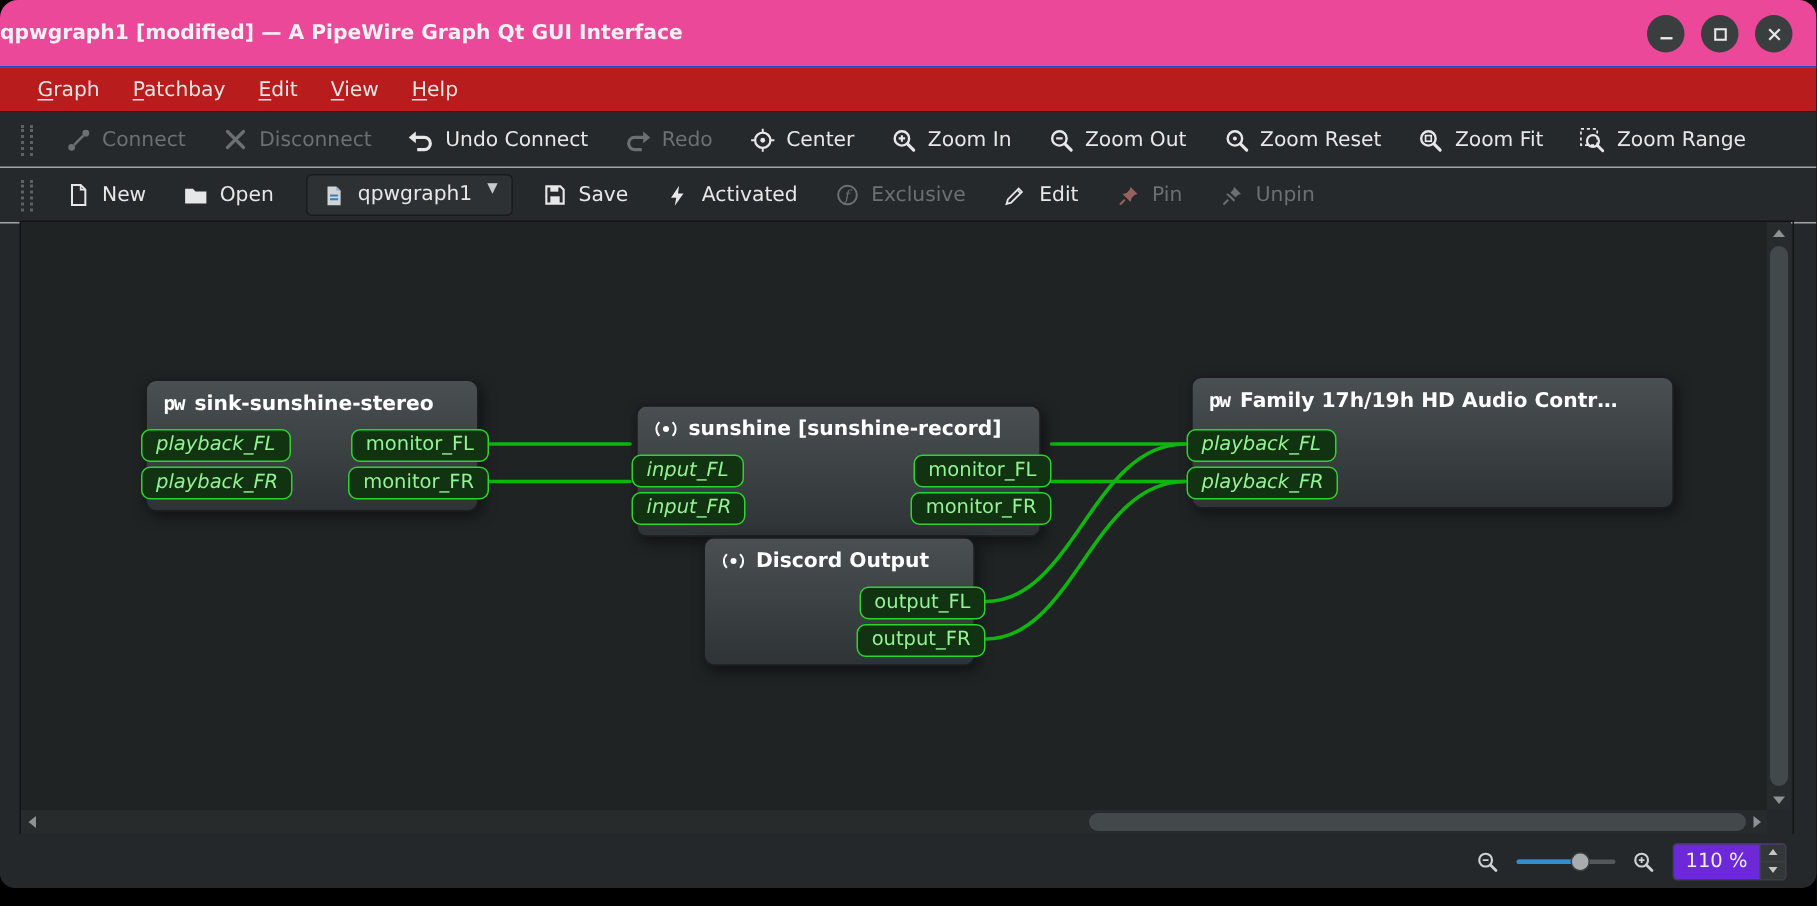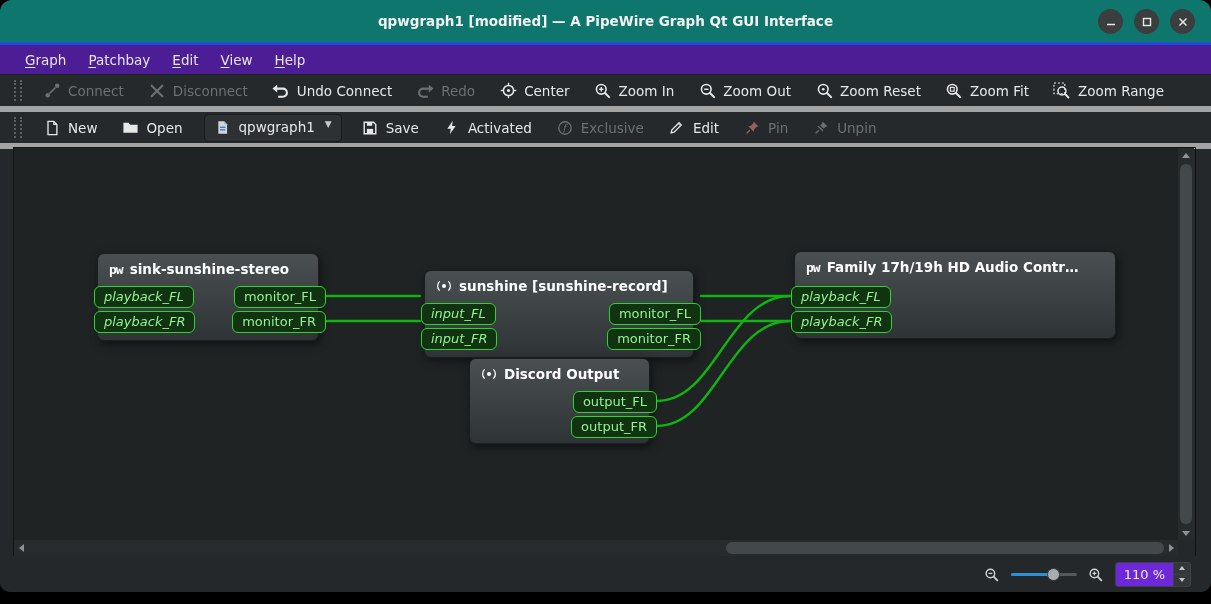--- a/index.html
+++ b/index.html
@@ -2,35 +2,35 @@
 <html><head>
 <meta charset="utf-8">
 <style>
   * { box-sizing: border-box; margin: 0; padding: 0; }
   html,body { width:1211px; height:604px; background:#000; overflow:hidden;
               font-family:"DejaVu Sans", sans-serif; }
   .window { position:absolute; left:0; top:0; width:1211px; height:592px;
             background:#24282a; border-radius:12px 12px 10px 10px; overflow:hidden; }
 
   
-  .titlebar { position:relative; height:45px; background:#0f766e;
-              border-bottom:3px solid #1d4ed8; display:flex; align-items:center; justify-content:center; }
+  .titlebar { position:relative; height:45px; background:#ec4899;
+              border-bottom:1px solid #1d4ed8; display:flex; align-items:center; }
   .title { color:#f2f2f2; font-weight:bold; font-size:13.5px; }
   .win-controls { position:absolute; right:16px; top:0; height:100%; display:flex; align-items:center; gap:11px; }
   .win-btn { width:25px; height:25px; border-radius:50%; background:#3b3e3f;
              display:flex; align-items:center; justify-content:center; cursor:pointer; }
 
   
-  .menubar { height:30px; background:#4c1d95; border-bottom:1px solid #1b1d1e;
+  .menubar { height:30px; background:#b91c1c; border-bottom:1px solid #1b1d1e;
              display:flex; align-items:stretch; padding-left:14px; }
   .menu-item { color:#e4e6e6; font-size:13.5px; padding:0 11px; display:flex; align-items:center; cursor:pointer; }
   .menu-item .mn { text-decoration:underline; text-underline-offset:2px; }
 
   
-  .toolbar { height:37px; background:#26292b; border-bottom:6px solid #a3a3a3;
+  .toolbar { height:37px; background:#26292b; border-bottom:1px solid #a3a3a3;
              display:flex; align-items:center; padding-left:10px; }
   .tb-handle { width:8px; height:21px; margin:0 10px 0 4px;
                border-left:2px dotted #5c6163; border-right:2px dotted #5c6163; cursor:grab; }
   .tb-btn { display:flex; align-items:center; gap:7px; padding:5px 11px; margin-right:2px;
             color:#e6e8e8; font-size:13.5px; border-radius:4px; cursor:pointer; white-space:nowrap; }
   .tb-btn.disabled { color:#6b7072; }
   .ico { width:18px; height:18px; display:flex; align-items:center; justify-content:center; flex:none; }
   .combo { display:flex; gap:7px; background:#2d3133; border:1px solid #191b1c;
            border-radius:4px; padding:4px 9px; margin:0 8px; color:#e6e8e8; font-size:13.5px; cursor:pointer; }
   .combo .chev { font-size:9px; color:#c7cacb; margin-left:3px; }

